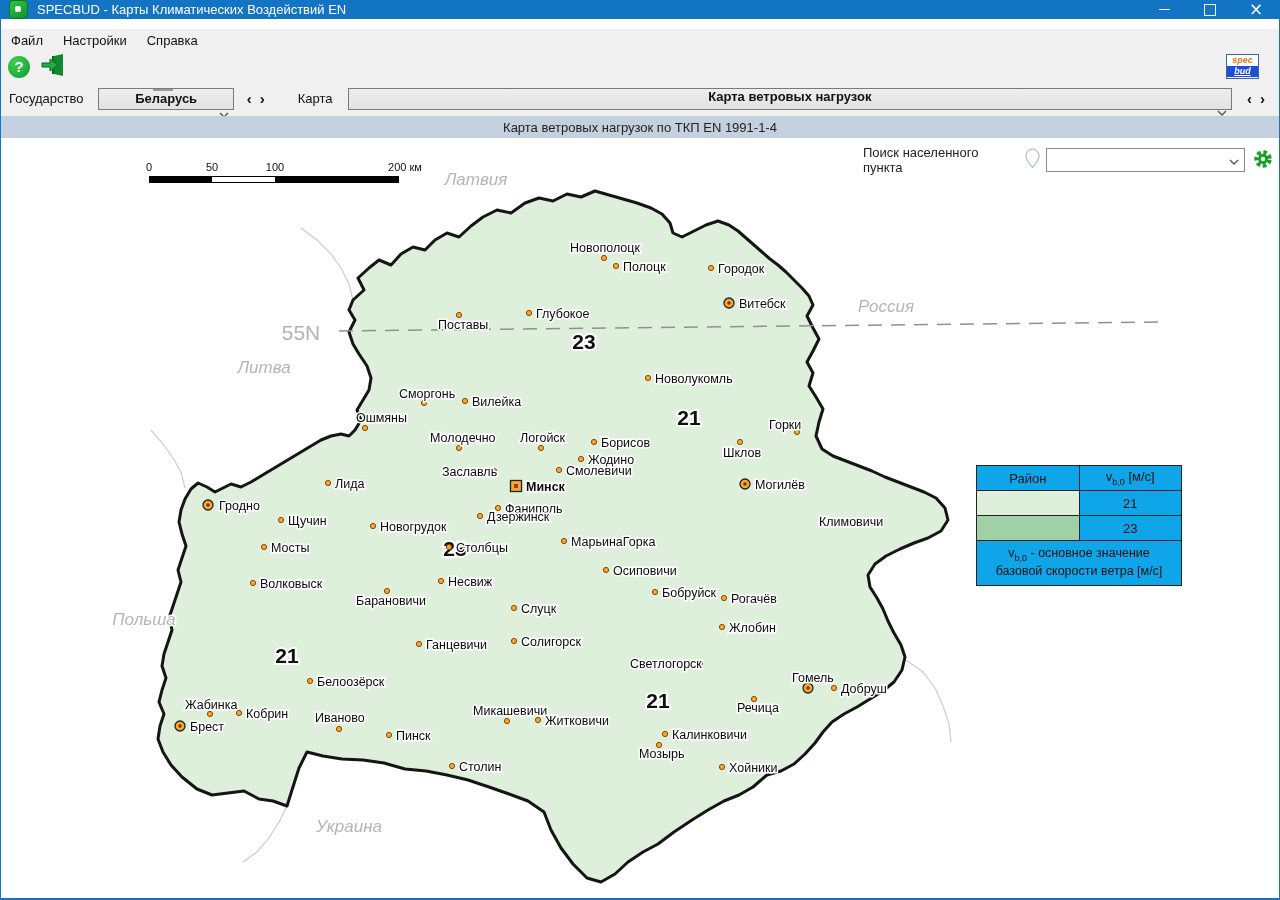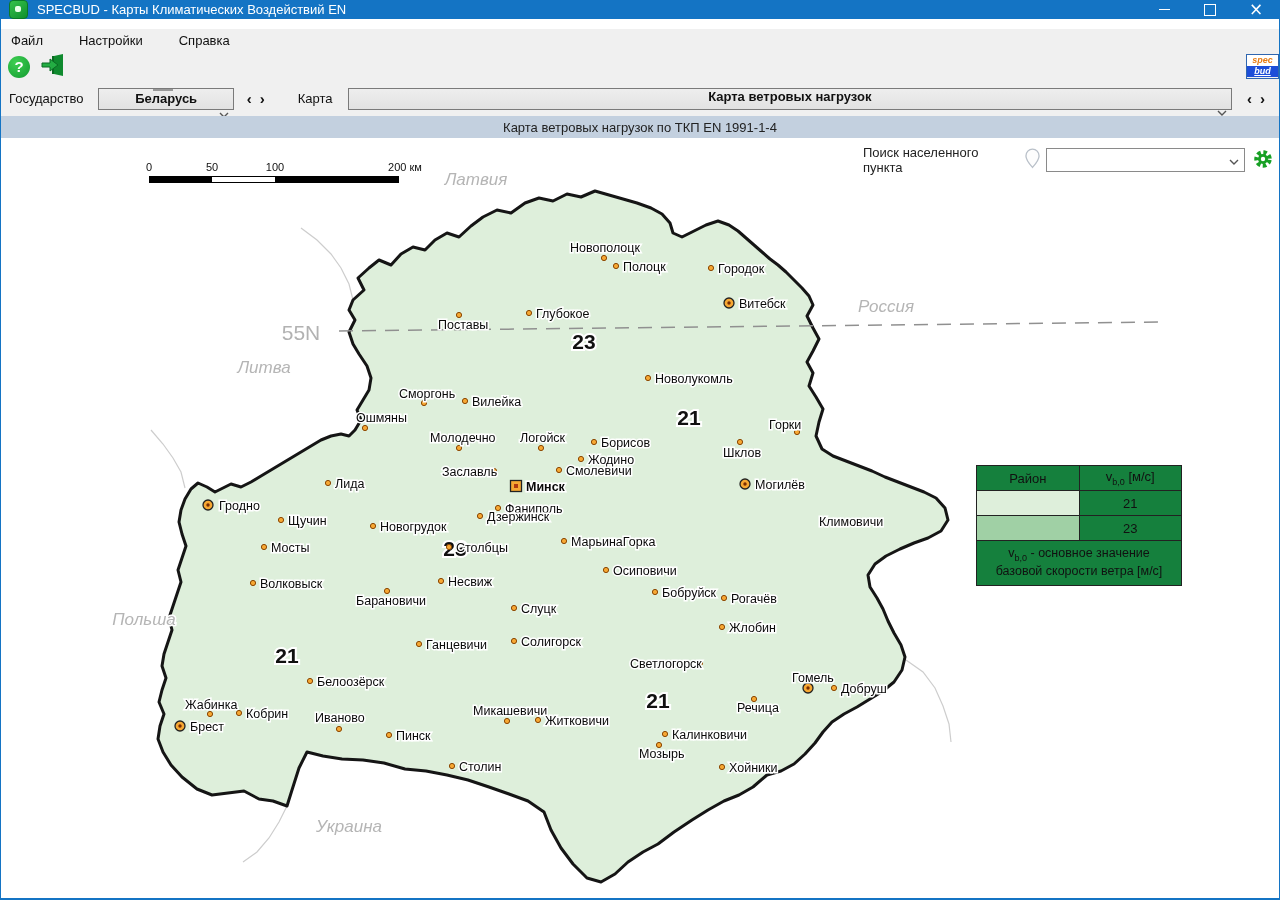--- a/index.html
+++ b/index.html
@@ -14,29 +14,29 @@
            position:relative;}
   .appicon:after{content:"";position:absolute;left:5px;top:5px;width:6px;height:6px;
            background:#eaffe9;border-radius:2px;}
   .winbtns{margin-left:auto;display:flex;height:100%;}
   .winbtn{width:46px;height:100%;display:flex;align-items:center;justify-content:center;color:#fff;}
   .minglyph{width:11px;height:1px;background:#fff;display:block;}
   .maxglyph{width:10px;height:10px;border:1px solid #fff;display:block;}
   .closeglyph{font-size:17px;line-height:1;font-family:"DejaVu Sans",sans-serif;}
   
   .menubar{position:absolute;left:0;top:29px;width:100%;height:23px;background:#f0f0f0;
-           display:flex;align-items:center;font-size:13px;color:#111;gap:16px;}
+           display:flex;align-items:center;font-size:13px;color:#111;}
   .menuitem{padding:3px 10px;}
   .toolbar{position:absolute;left:0;top:52px;width:100%;height:29px;background:#f0f0f0;
            border-bottom:1px solid #d7d7d7;display:flex;align-items:center;}
   .helpicon{width:22px;height:22px;border-radius:50%;margin-left:7px;
             background:radial-gradient(circle at 35% 30%,#3ecf52,#129a30);
             color:#fff;font-weight:bold;font-size:15px;display:flex;align-items:center;justify-content:center;}
   .exiticon{margin-left:10px;}
-  .sblogo{margin-left:auto;margin-right:0;width:31px;height:23px;border:1px solid #2f66b0;
+  .sblogo{margin-left:auto;margin-right:20px;width:31px;height:23px;border:1px solid #2f66b0;
           font-size:9px;font-weight:bold;line-height:1;text-align:center;}
   .sblogo .t{background:#fff;color:#e87b10;display:block;height:11px;padding-top:1px;box-sizing:border-box;font-style:italic;}
   .sblogo .b{background:#1d4ed8;color:#fff;display:block;height:11px;padding-top:1px;box-sizing:border-box;font-style:italic;text-decoration:underline;}
   
   .selrow{position:absolute;left:0;top:81px;width:100%;height:35px;background:#f0f0f0;
           display:flex;align-items:center;font-size:13px;color:#111;gap:7px;}
   .sellabel{margin:0 8px;}
   .combo{height:22px;background:linear-gradient(#eee,#e2e2e2);border:1px solid #7a7a7a;
          display:flex;align-items:center;font-weight:bold;font-size:13px;padding:0 4px;box-sizing:border-box;flex-direction:column;}
   .combo .chev{margin-left:auto;padding-left:6px;}
@@ -61,21 +61,21 @@
   .scale-text{font-size:11px;fill:#111;font-family:"Liberation Sans",sans-serif;}
   
   .searchbox{position:absolute;left:862px;top:146px;width:410px;height:28px;
              display:flex;align-items:center;font-size:13px;color:#222;}
   .search-combo{width:200px;height:22px;border:1px solid #8a8a8a;background:#fff;
                 display:flex;align-items:center;margin-left:6px;}
   .search-combo input{border:0;outline:none;flex:1;height:18px;font-size:12px;min-width:0;}
   .search-combo .chev{padding:0 5px;}
   
   .legend{position:absolute;left:975px;top:465px;width:206px;border:1px solid #222;
-          border-collapse:collapse;font-size:13px;color:#111;background:#15803d;}
+          border-collapse:collapse;font-size:13px;color:#111;background:#0ea5e9;}
   .legend td{border:1px solid #222;text-align:center;height:24px;padding:0 2px;}
   .legend .note{font-size:12.5px;height:40px;line-height:1.25;padding:2px 16px;margin-left:45px;}
   sub{font-size:9px;}
   .bottomline{position:absolute;left:0;bottom:0;width:100%;height:2px;background:#1474c4;}
 </style>
 </head>
 <body>
 
 <div class="titlebar">
   <span class="appicon"></span>

